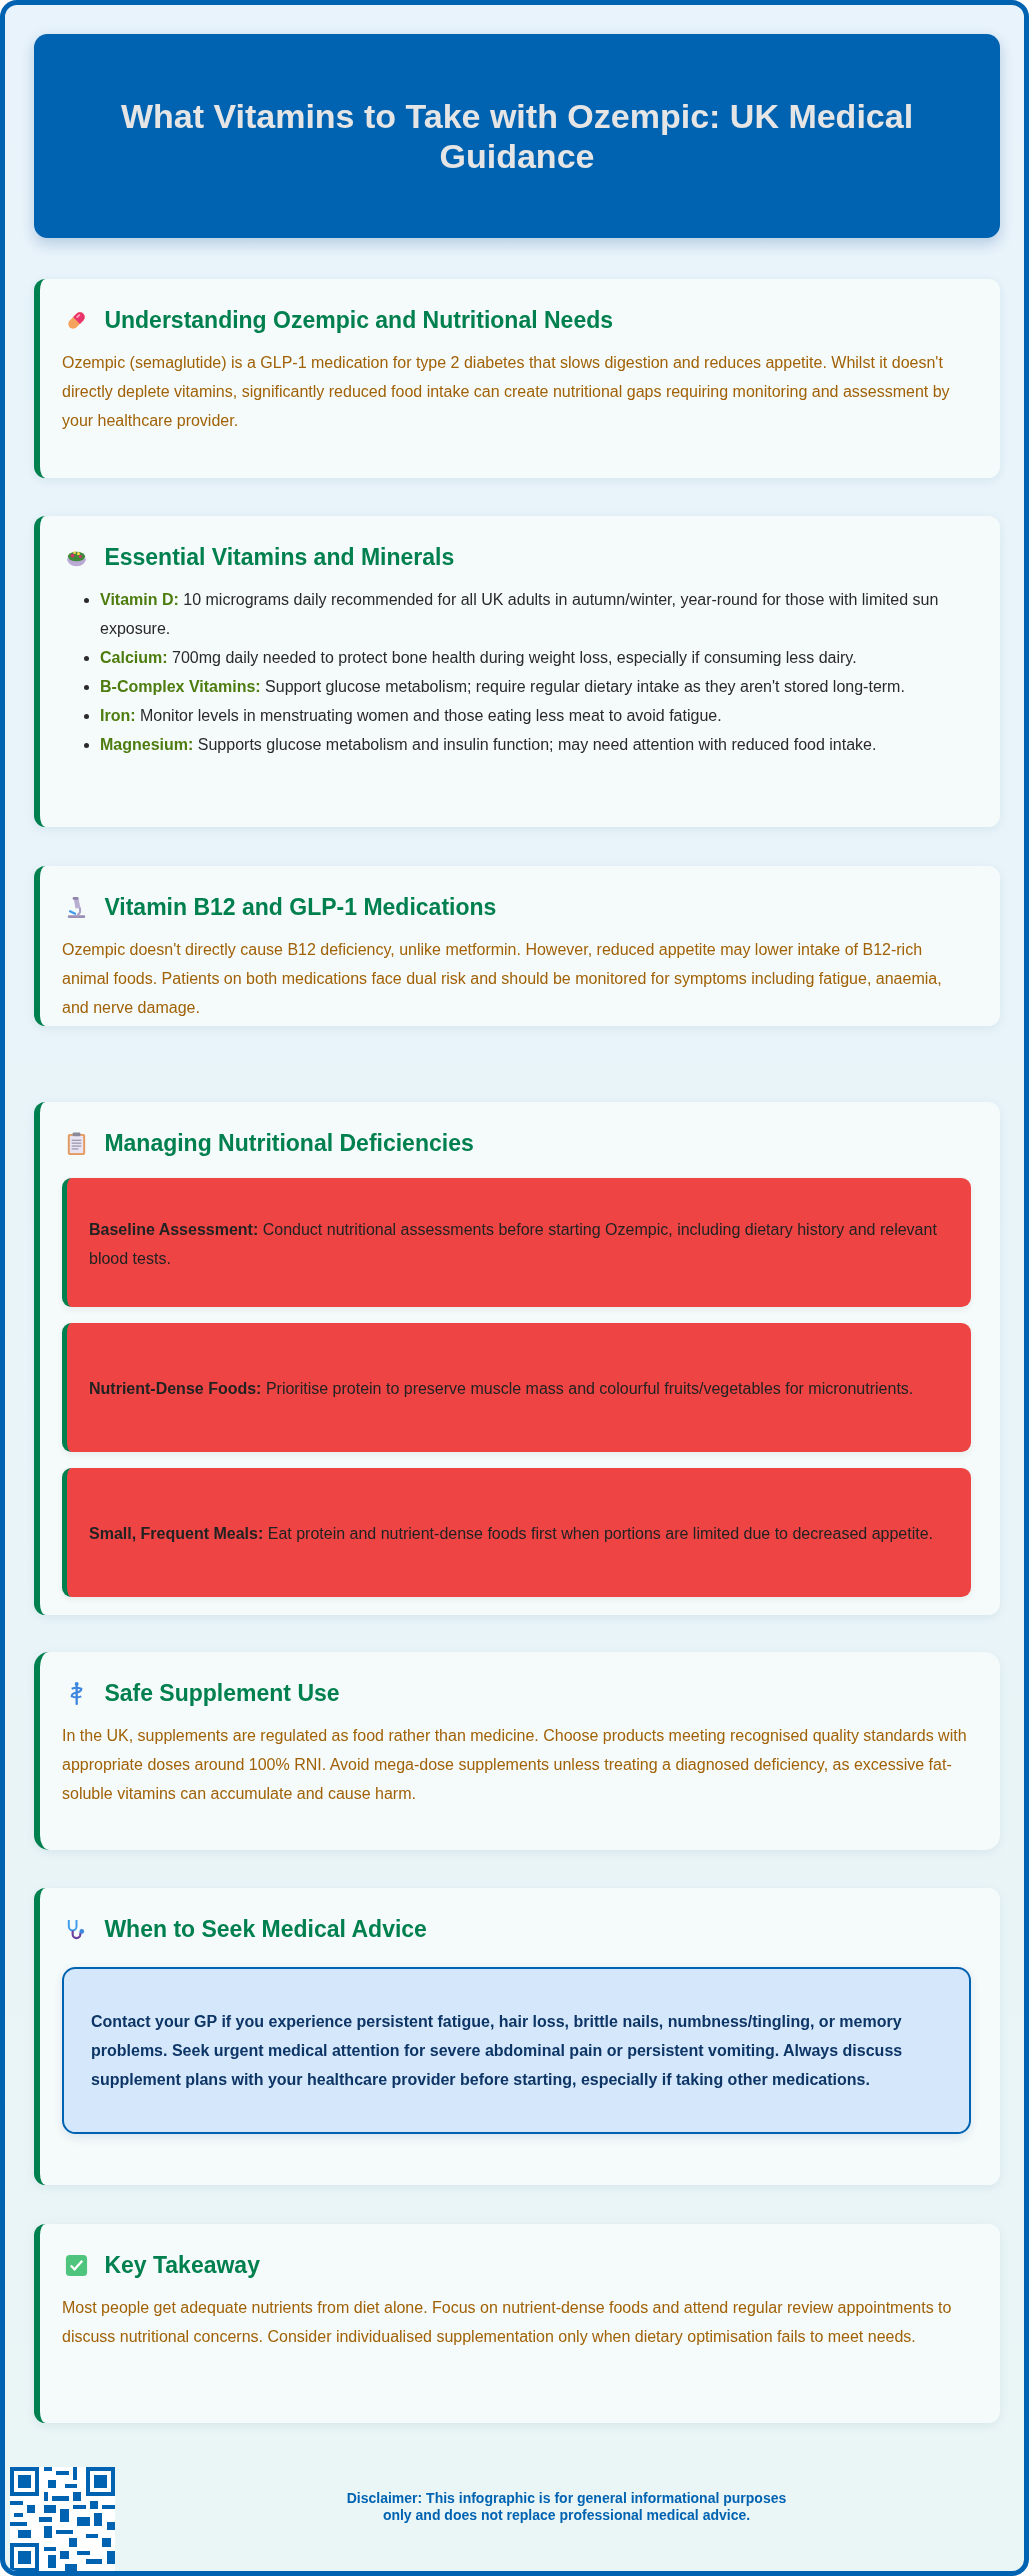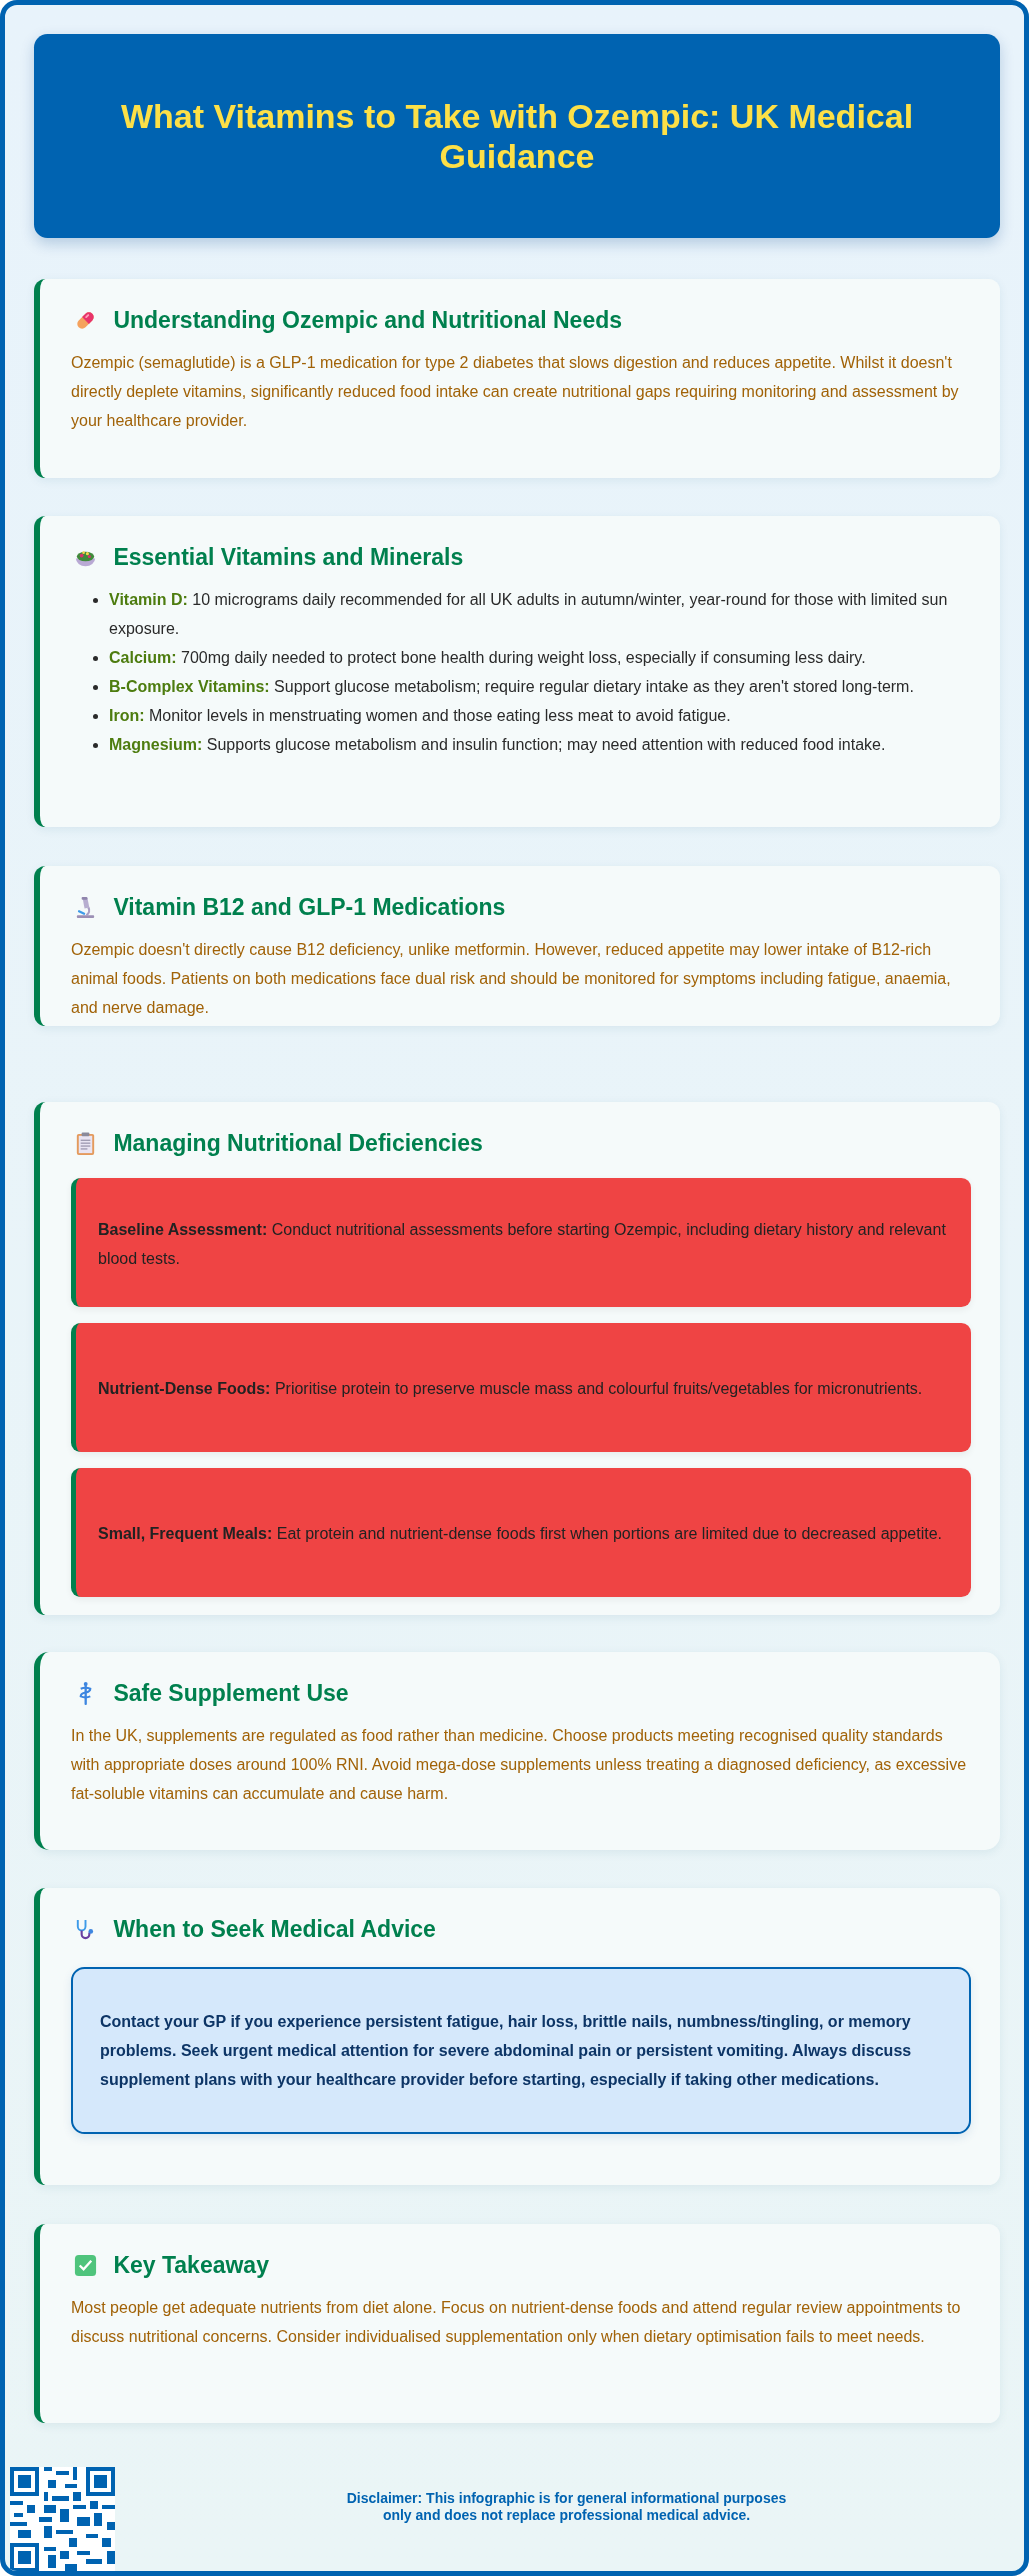--- a/index.html
+++ b/index.html
@@ -11,27 +11,27 @@
     background: linear-gradient(180deg, #e8f3fb 0%, #eaf5f6 100%);
     overflow: hidden;
   }
   .hero {
     position: absolute; left: 29px; top: 29px; width: 966px; height: 204px;
     background: #0063b1; border-radius: 13.4px;
     box-shadow: 0 5.7px 13.4px rgba(0, 70, 140, 0.22);
     display: flex; align-items: center; justify-content: center;
     text-align: center; padding: 0 57px;
   }
-  .hero h1 { color: #fde047; font-size: 34px; font-weight: bold; line-height: 40px; }
+  .hero h1 { color: #e5e5e5; font-size: 34px; font-weight: bold; line-height: 40px; }
   .card {
     position: absolute; left: 29px; width: 966px;
     background: #f5fafa; border-radius: 11.5px;
     border-left: 6.7px solid #00804e;
     box-shadow: 0 2.9px 9.6px rgba(0, 90, 120, 0.08);
-    padding: 25px 29px 29px 31px;
+    padding: 25px 29px 29px 22px;
   }
   .card-head { display: flex; align-items: center; height: 32px; margin-bottom: 11.5px; }
   .card-head .icon { width: 29px; height: 29px; margin-right: 13.4px; display: inline-flex; align-items: center; justify-content: center; }
   .card-head h2 { color: #00804e; font-size: 23px; font-weight: bold; }
   .card p { font-size: 16px; line-height: 29px; color: #a16207; }
   .card ul { list-style: disc; padding-left: 38px; margin-top: 3.8px; }
   .card li { font-size: 16px; line-height: 29px; color: #2a2a2a; }
   .card li b { color: #4d7c0f; }
   .sub {
     background: #ef4444; border-left: 5.7px solid #00804e; border-radius: 9.6px;

